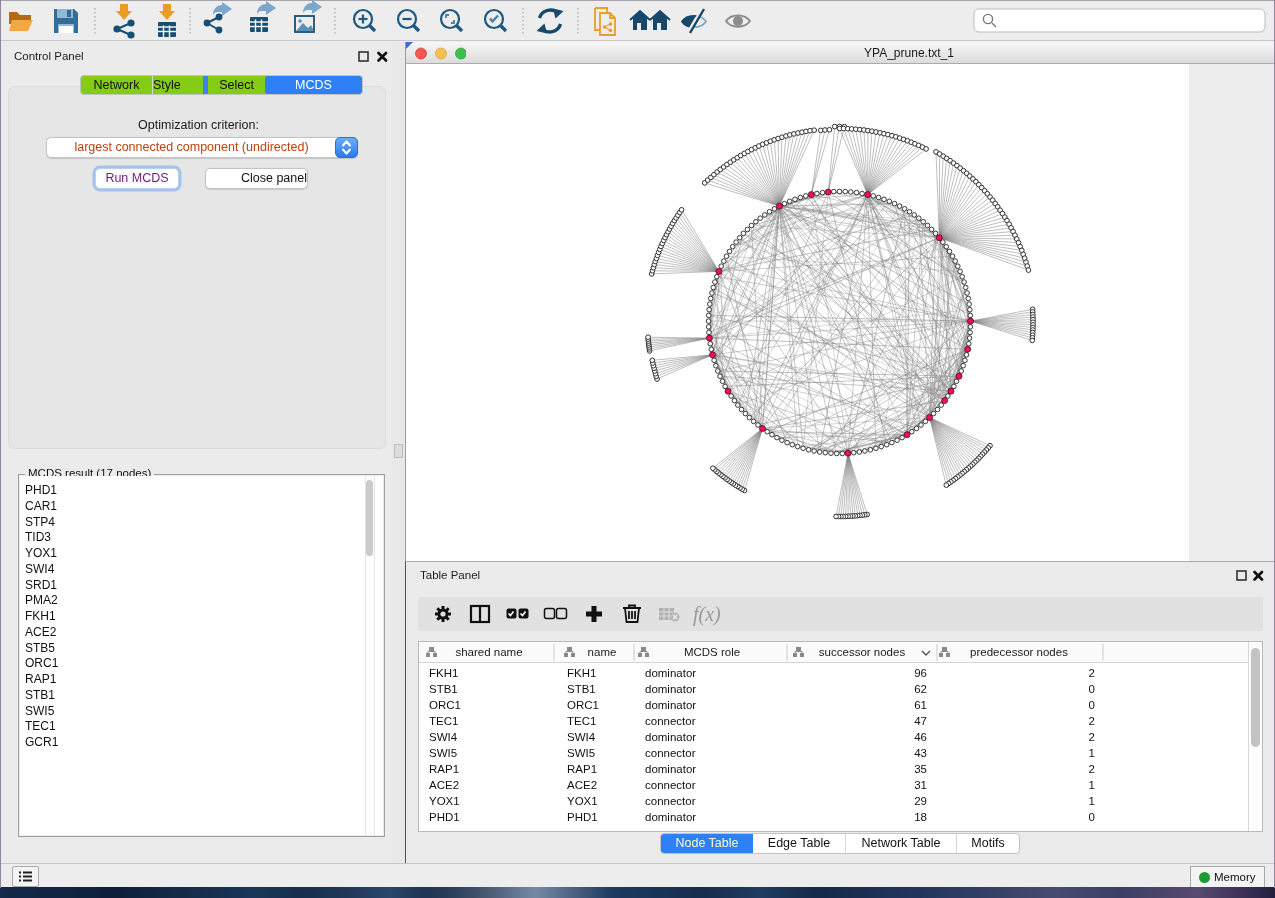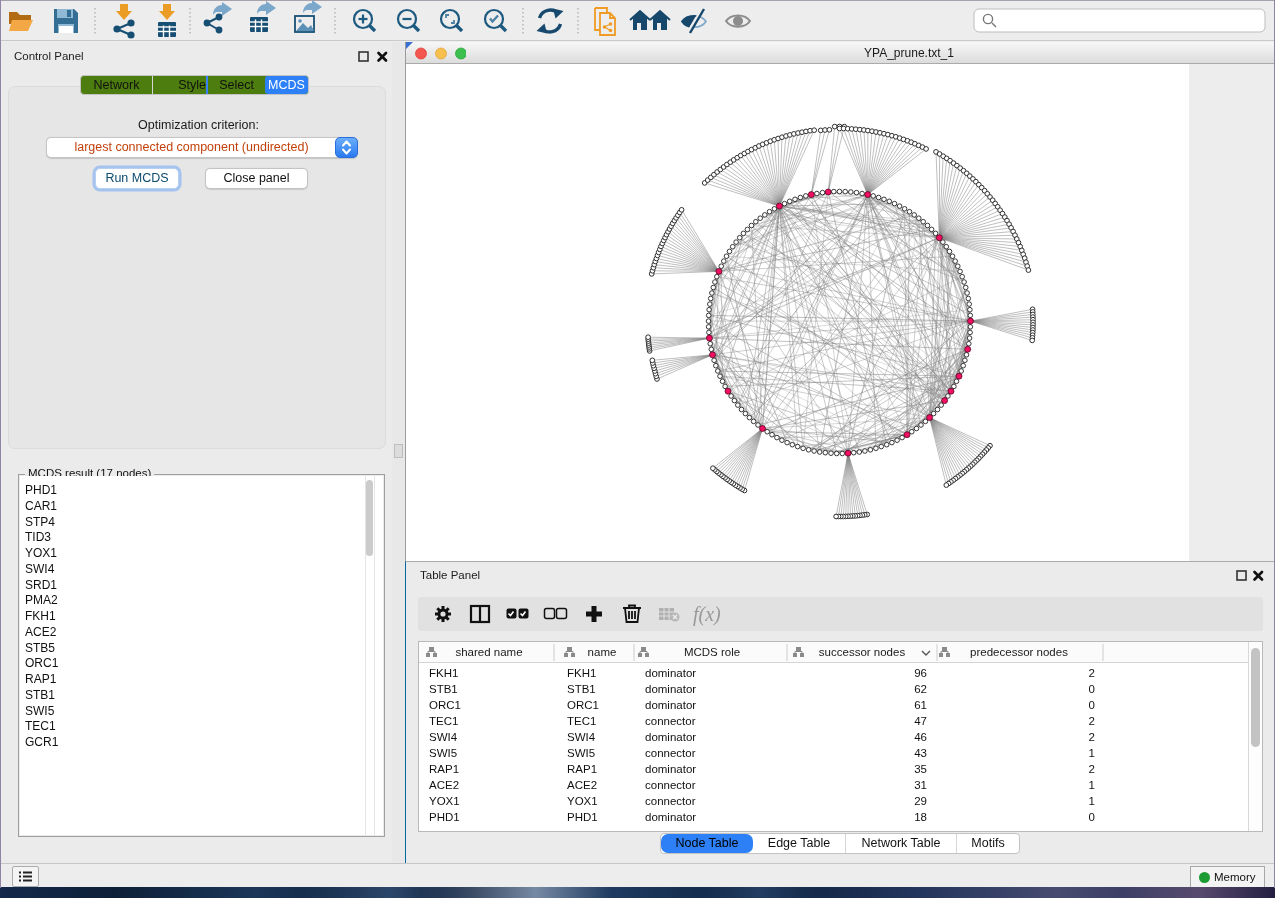--- a/index.html
+++ b/index.html
@@ -183,42 +183,42 @@
  <svg class="abs" style="left:355px;top:8px" width="34" height="14">
   <rect x="3" y="2" width="9" height="9" fill="none" stroke="#333" stroke-width="1.6"></rect>
   <g stroke="#111" stroke-width="2.7" stroke-linecap="round">
         <line x1="22.5" y1="3" x2="30" y2="10.5"></line>
         <line x1="30" y1="3" x2="22.5" y2="10.5"></line>
       </g>
  </svg>
 
  <div class="abs" style="left:7px;top:44px;width:378px;height:363px;background:#e7e6e6;border:1px solid #dcdbdb;border-radius:7px"></div>
 
- <div class="abs" style="left:79px;top:33px;width:229px;height:20px;display:flex;background:#4d7c0f;border:1px solid #c3c3c3;border-radius:4px;overflow:hidden;font-size:12.5px;color:#111">
+ <div class="abs" style="left:79px;top:33px;width:283px;height:20px;display:flex;background:#84cc16;border:1px solid #c3c3c3;border-radius:4px;overflow:hidden;font-size:12.5px;color:#111">
   <div style="width:72px;text-align:center;line-height:18px;border-right:1px solid #d6d6d6">Network</div>
-  <div style="width:55px;text-align:right;line-height:18px;border-right:2px solid #3b82f6">Style</div>
+  <div style="width:55px;text-align:left;line-height:18px;border-right:5px solid #3b82f6">Style</div>
   <div style="width:57px;text-align:center;line-height:18px">Select</div>
   <div style="flex:1;text-align:center;line-height:18px;background:#2d80f6;color:#fff;border-radius:3px">MCDS</div>
  </div>
  <div class="abs" style="left:0;top:76px;width:391px;text-align:center;font-size:12.5px;color:#1a1a1a"><span style="margin-left:4px">Optimization criterion:</span></div>
 
  <div class="abs" style="left:45px;top:95px;width:312px;height:21px;background:#fff;border:1px solid #c5c5c5;border-radius:5px;box-shadow:0 0.5px 1px rgba(0,0,0,0.15)">
    <div class="abs" style="left:0;top:0;width:289px;height:19px;text-align:center;font-size:12.5px;line-height:19px;color:#c2410c">largest connected component (undirected)</div>
    <div class="abs" style="right:-1px;top:-1px;width:23px;height:21px;border-radius:5px;background:linear-gradient(#6aaefb,#2a7af0);border:1px solid #2a6ede">
      <svg width="21" height="19">
       <g stroke="#fff" stroke-width="2" fill="none" stroke-linecap="round" stroke-linejoin="round">
       <path d="M7,7.5 L10.5,3.5 L14,7.5"></path>
       <path d="M7,11.5 L10.5,15.5 L14,11.5"></path>
           </g>
      </svg>
    </div>
  </div>
 
- <div class="abs" style="left:94px;top:126px;width:84px;height:21px;background:#fff;border:1px solid #b9cfef;border-radius:5px;box-shadow:0 0 0 2.5px rgba(110,166,245,0.55);font-size:12.5px;text-align:center;line-height:19px;color:#0c4a6e">Run MCDS</div>
- <div class="abs" style="left:204px;top:126px;width:103px;height:21px;background:#fff;border:1px solid #c3c3c3;border-radius:5px;box-shadow:0 0.5px 1px rgba(0,0,0,0.12);font-size:12.5px;text-align:center;line-height:19px;color:#111">Close panel</div>
+ <div class="abs" style="left:94px;top:126px;width:84px;height:21px;background:#fff;border:1px solid #b9cfef;border-radius:5px;box-shadow:0 0 0 2.5px rgba(110,166,245,0.55);font-size:12.5px;text-align:center;line-height:19px;color:#701a75">Run MCDS</div>
+ <div class="abs" style="left:204px;top:126px;width:103px;height:21px;background:#fff;border:1px solid #c3c3c3;border-radius:5px;box-shadow:0 0.5px 1px rgba(0,0,0,0.12);font-size:12.5px;text-align:right;line-height:19px;color:#111">Close panel</div>
 
  <div class="abs" style="left:17px;top:432px;width:367px;height:363px;border:1px solid #9f9f9f">
    <div class="abs" style="left:6px;top:-8px;background:#ecebeb;padding:0 3px;font-size:11.5px;color:#111">MCDS result (17 nodes)</div>
    <div class="abs" style="left:1px;top:1px;width:363px;height:359px;background:#fff">
      <div style="padding:7px 0 0 5px;font-size:12px;line-height:15.75px;color:#111">PHD1<br>CAR1<br>STP4<br>TID3<br>YOX1<br>SWI4<br>SRD1<br>PMA2<br>FKH1<br>ACE2<br>STB5<br>ORC1<br>RAP1<br>STB1<br>SWI5<br>TEC1<br>GCR1</div>
      <div class="abs" style="right:17px;top:0;width:1px;height:359px;background:#e4e4e4"></div>
      <div class="abs" style="right:8px;top:0;width:1px;height:359px;background:#e4e4e4"></div>
      <div class="abs" style="right:10px;top:4px;width:7px;height:76px;background:#cbcbcb;border-radius:4px"></div>
    </div>
  </div>
@@ -1356,21 +1356,21 @@
         <text x="226" y="158">dominator</text>
         <text x="508" y="158" text-anchor="end">18</text>
         <text x="676" y="158" text-anchor="end">0</text>
   </svg>
 
   <div class="abs" style="right:0;top:0;width:14px;height:189px;background:#fdfdfd;border-left:1px solid #d8d8d8"></div>
   <div class="abs" style="right:2px;top:6px;width:9px;height:99px;background:#c3c3c3;border-radius:5px"></div>
  </div>
 
  <div class="abs" style="left:254px;top:271px;height:21px;display:flex;background:#ffffff;border:1px solid #c3c3c3;border-radius:4px;overflow:hidden;font-size:12.5px;color:#111">
-  <div style="width:92px;text-align:center;line-height:19px;background:#2d80f6;color:#000000;border-radius:7px">Node Table</div>
+  <div style="width:92px;text-align:center;line-height:19px;background:#2d80f6;color:#fef9c3;border-radius:0">Node Table</div>
   <div style="width:93px;text-align:center;line-height:19px;border-right:1px solid #d6d6d6">Edge Table</div>
   <div style="width:111px;text-align:center;line-height:19px;border-right:1px solid #d6d6d6">Network Table</div>
   <div style="width:62px;text-align:center;line-height:19px">Motifs</div>
  </div>
 </div>
 
 <div class="abs" style="left:0;top:863px;width:1275px;height:25px;background:#ededed;border-top:1px solid #c6c6c6">
  <div class="abs" style="left:12px;top:2px;width:27px;height:21px;background:#f4f4f4;border:1px solid #ababab;border-radius:2px">
   <svg width="25" height="19">
    <g fill="#222">

